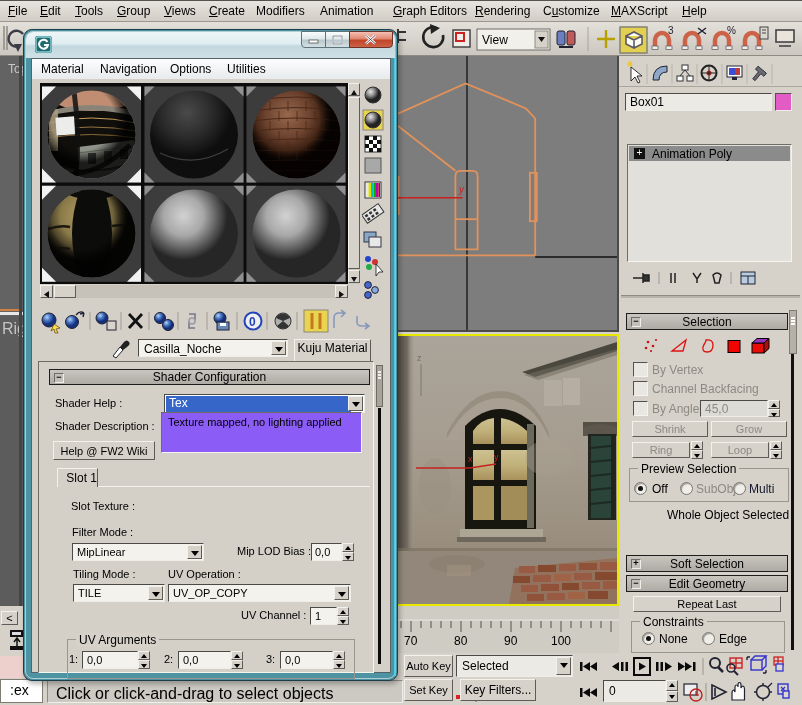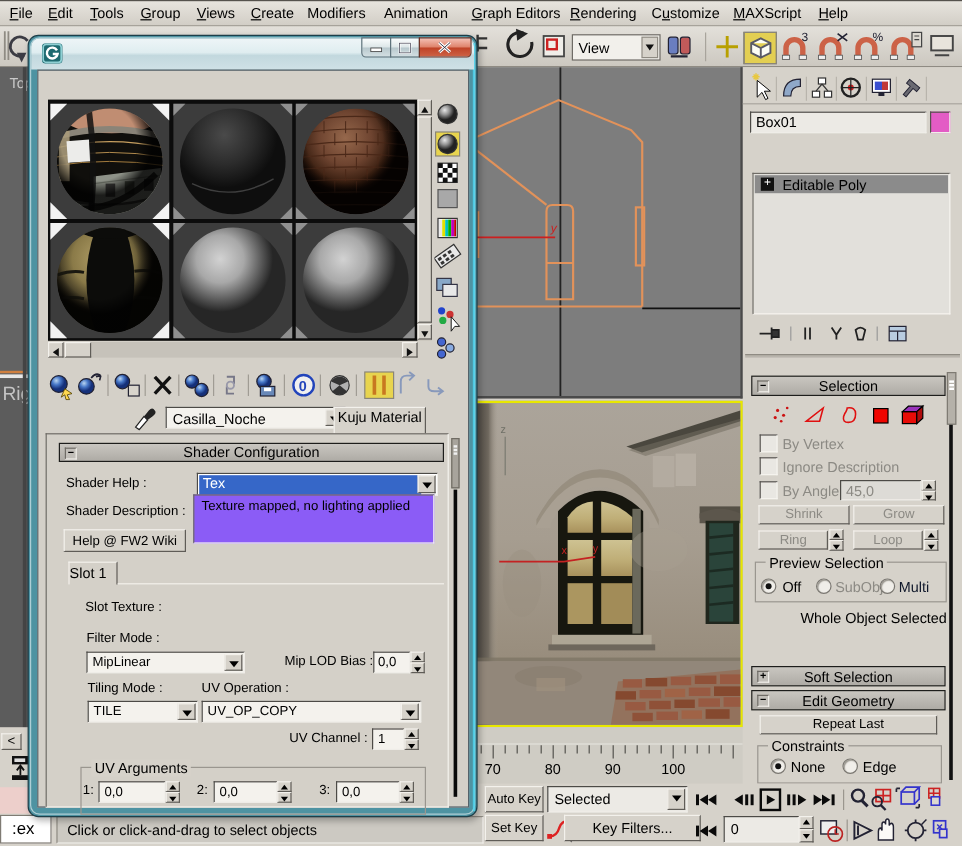--- a/index.html
+++ b/index.html
@@ -307,21 +307,21 @@
   </svg>
  </div>
 
  <div class="ab fld" style="left:6px;top:37px;width:147px;height:18px;background:#eceae5;font-size:12px;padding:1px 0 0 4px">Box01</div>
  <div class="ab" style="left:156px;top:37px;width:17px;height:18px;background:#e35cc5;border-top:1px solid #55524e;border-left:1px solid #55524e;border-right:1px solid #f0eee9;border-bottom:1px solid #f0eee9;box-sizing:border-box"></div>
 
 
  <div class="ab sunk" style="left:8px;top:88px;width:165px;height:118px;background:#e2e0db">
   <div class="ab" style="left:1px;top:1px;width:161px;height:15px;background:#8b8b8b">
    <div class="ab" style="left:5px;top:2px;width:11px;height:11px;background:#111;color:#fff;font-size:10px;line-height:10px;text-align:center">+</div>
-   <div class="ab t12" style="left:23px;top:1px">Editable Poly</div>
+   <div class="ab t12" style="left:23px;top:1px">Animation Poly</div>
   </div>
  </div>
 
  <svg width="183" height="22" style="position:absolute;left:0;top:211px">
   <g stroke="#222" stroke-width="1.5" fill="none">
    <path d="M 14 11 L 24 11 M 24 6 L 24 16 M 24 8 L 30 8 L 30 14 L 24 14" fill="#333"></path>
    <line x1="40" y1="5" x2="40" y2="17" stroke="#999" stroke-width="1"></line>
    <path d="M 52 6 L 52 16 M 56 6 L 56 16"></path>
    <path d="M 74 6 L 78 12 L 82 6 M 78 12 L 78 16"></path>
    <path d="M 94 8 Q 98 4 102 8 L 100 16 L 96 16 Z" fill="none"></path>
@@ -348,21 +348,21 @@
   <g>
    <rect x="126" y="7" width="12" height="10" fill="#e80c08" stroke="#000"></rect>
    <polygon points="126,7 131,2.5 143,2.5 138,7" fill="#9933bb" stroke="#000"></polygon>
    <polygon points="138,7 143,2.5 143,12.5 138,17" fill="#b00d0d" stroke="#000"></polygon>
   </g>
  </svg>
 
  <div class="ab cb" style="left:14px;top:306px"></div>
  <div class="ab t12" style="left:33px;top:307px;color:#8c8a84">By Vertex</div>
  <div class="ab cb" style="left:14px;top:325px"></div>
- <div class="ab t12" style="left:33px;top:326px;color:#8c8a84">Ignore Description</div>
+ <div class="ab t12" style="left:33px;top:326px;color:#8c8a84">Channel Backfacing</div>
  <div class="ab cb" style="left:14px;top:345px"></div>
  <div class="ab t12" style="left:33px;top:346px;color:#8c8a84">By Angle:</div>
  <div class="ab fld" style="left:81px;top:344px;width:68px;height:17px;background:#dddbd6;color:#8c8a84;font-size:12px;padding:1px 0 0 4px">45,0</div>
  <div class="ab spin" style="left:149px;top:344px;height:17px">
       <div class="up"></div>
       <div class="dn"></div>
     </div>
 
  <div class="ab btnG t11" style="left:13px;top:365px;width:76px;height:16px;line-height:15px">Shrink</div>
  <div class="ab btnG t11" style="left:92px;top:365px;width:76px;height:16px;line-height:15px">Grow</div>
@@ -415,31 +415,31 @@
 <div class="ab" style="left:0;top:653px;width:802px;height:52px;background:#d6d2ca"></div>
 <div class="ab btn" style="left:1px;top:611px;width:17px;height:14px;font-size:11px;line-height:12px">&lt;</div>
 <svg width="30" height="22" style="position:absolute;left:2px;top:629px">
  <rect x="8" y="1" width="16" height="7" fill="#111"></rect>
     <rect x="10" y="3" width="9" height="3" fill="#ddd"></rect>
  <path d="M 15 17 L 15 10 M 12 13 L 15 9 L 18 13" stroke="#111" stroke-width="1.5" fill="none"></path>
  <rect x="8" y="17" width="16" height="4" fill="#111"></rect>
 </svg>
 <div class="ab" style="left:0;top:656px;width:45px;height:22px;background:#edcfcb"></div>
 <div class="ab" style="left:0;top:679px;width:43px;height:24px;background:#fff;border:1px solid #7f7b73;box-sizing:border-box;font-size:14px;padding:2px 0 0 9px">:ex</div>
-<div class="ab" style="left:47px;top:680px;width:356px;height:23px;background:#ccc9c2;border-top:1px solid #8f8b83;border-left:1px solid #8f8b83;border-right:1px solid #f0eee9;border-bottom:1px solid #f0eee9;box-sizing:border-box;font-size:12px;padding:4px 0 0 8px">Click or click-and-drag to select objects</div>
+<div class="ab" style="left:47px;top:680px;width:356px;height:23px;background:#ccc9c2;border-top:1px solid #8f8b83;border-left:1px solid #8f8b83;border-right:1px solid #f0eee9;border-bottom:1px solid #f0eee9;box-sizing:border-box;font-size:16px;padding:4px 0 0 8px">Click or click-and-drag to select objects</div>
 <div class="ab btn" style="left:404px;top:655px;width:49px;height:22px;line-height:21px;font-size:11px;white-space:nowrap">Auto Key</div>
 <div class="ab btn" style="left:404px;top:679px;width:49px;height:22px;line-height:21px;font-size:11px;white-space:nowrap">Set Key</div>
 <div class="ab fld t12" style="left:456px;top:655px;width:117px;height:22px;background:#eceae5;padding:3px 0 0 5px">Selected<span class="cmba"></span></div>
 <svg width="26" height="24" style="position:absolute;left:454px;top:679px">
  <path d="M 4 18 Q 10 18 12 11 Q 14 5 20 5" stroke="#d22" stroke-width="2" fill="none"></path>
  <rect x="2" y="16" width="4" height="4" fill="#d22"></rect>
     <rect x="18" y="3" width="4" height="4" fill="#d22"></rect>
  <path d="M 20 20 L 24 20 L 22 23 Z" fill="#333"></path>
 </svg>
-<div class="ab btn t12" style="left:470px;top:679px;width:114px;height:22px;line-height:21px">Key Filters...</div>
+<div class="ab btn t12" style="left:460px;top:679px;width:76px;height:22px;line-height:21px">Key Filters...</div>
 <div class="ab fld t12" style="left:603px;top:680px;width:63px;height:22px;background:#eceae5;padding:3px 0 0 5px">0</div>
 <div class="ab spin" style="left:666px;top:680px;height:22px">
     <div class="up"></div>
     <div class="dn"></div>
   </div>
 <svg width="230" height="52" style="position:absolute;left:572px;top:653px">
 
  <g fill="#0a0a0a">
   <rect x="8" y="9" width="2.5" height="9"></rect>
       <path d="M 18 9 L 11 13.5 L 18 18 Z"></path>
@@ -529,20 +529,26 @@
    <rect x="8" y="9" width="9" height="3" fill="#fff" stroke="#444" stroke-width="0.7"></rect>
    <rect x="32" y="5" width="9" height="8" fill="none" stroke="#fff" stroke-width="1.6"></rect>
    <rect x="32" y="5" width="9" height="8" fill="none" stroke="#445" stroke-width="0.6"></rect>
    <path d="M 65 4.5 L 74 12.5 M 74 4.5 L 65 12.5" stroke="#fff" stroke-width="2.6"></path>
    <path d="M 65 4.5 L 74 12.5 M 74 4.5 L 65 12.5" stroke="#334" stroke-width="0.8"></path>
   </svg>
  </div>
 
  <div class="ab" style="left:7px;top:28px;width:360px;height:615px;background:#d4d0c8;border:1px solid #55626a;box-sizing:border-box">
 
+  <div class="ab" style="left:0;top:0;width:358px;height:20px;background:linear-gradient(#fdfdfe,#e7ebee)">
+   <span class="ab t12" style="left:9px;top:3px">Material</span>
+   <span class="ab t12" style="left:68px;top:3px">Navigation</span>
+   <span class="ab t12" style="left:138px;top:3px">Options</span>
+   <span class="ab t12" style="left:195px;top:3px">Utilities</span>
+  </div>
 
   <div class="ab" style="left:8px;top:24px;width:308px;height:201px;background:#0c0c0c">
    <svg width="308" height="201" style="position:absolute;left:0;top:0">
     <defs>
      <radialGradient id="gray5" cx="0.38" cy="0.3">
               <stop offset="0" stop-color="#d2d2d2"></stop>
               <stop offset="0.45" stop-color="#a8a8a8"></stop>
               <stop offset="0.8" stop-color="#555"></stop>
               <stop offset="1" stop-color="#262626"></stop>
             </radialGradient>
@@ -827,35 +833,35 @@
    <g stroke="#8899bb" stroke-width="1.6" fill="none">
           <path d="M 325 8 L 325 14 Q 325 18 330 18 L 336 18 M 333 15 L 337 18 L 333 21"></path>
         </g>
   </svg>
 
   <svg width="22" height="20" style="position:absolute;left:79px;top:280px">
    <path d="M 2 17 L 9 8 L 12 11 L 5 19 Z" fill="#fff" stroke="#222" stroke-width="1"></path>
    <path d="M 9 8 L 13 3 Q 16 0 18 3 Q 20 5 16 8 L 12 11 Z" fill="#222"></path>
   </svg>
   <div class="ab fld t12" style="left:106px;top:280px;width:150px;height:18px;background:#f4f2ed;padding:2px 0 0 5px">Casilla_Noche<span class="cmba"></span></div>
-  <div class="ab btn t12" style="left:246px;top:280px;width:77px;height:32px;line-height:17px">Kuju Material</div>
+  <div class="ab btn t12" style="left:262px;top:280px;width:77px;height:32px;line-height:17px">Kuju Material</div>
 
   <div class="ab sunk ro" style="left:6px;top:302px;width:336px;height:312px;background:#d4d0c8">
    <div class="ab rh" style="left:10px;top:7px;width:321px;height:16px;line-height:15px;font-size:12px">Shader Configuration<span class="rhbox">−</span></div>
    <div class="ab t12" style="left:16px;top:35px">Shader Help :</div>
    <div class="ab fld" style="left:125px;top:32px;width:201px;height:19px;background:#fff">
     <div class="ab" style="left:1px;top:1px;width:182px;height:15px;background:#3667c8;color:#fff;font-size:12px;padding:0 0 12px 3px">Tex</div>
     <span class="cmba"></span>
    </div>
    <div class="ab t12" style="left:16px;top:58px">Shader Description :</div>
    <div class="ab sunk" style="left:122px;top:50px;width:201px;height:41px;background:#8b5cf6">
     <div class="ab t12" style="left:6px;top:3px">Texture mapped, no lighting applied</div>
    </div>
    <div class="ab btn t12" style="left:14px;top:79px;width:102px;height:19px;line-height:18px">Help @ FW2 Wiki</div>
-   <div class="ab" style="left:18px;top:106px;width:41px;height:19px;border-top:1px solid #f3f1ec;border-left:1px solid #f3f1ec;border-right:1px solid #5f5c57;box-sizing:border-box;font-size:12px;text-align:left;padding-top:2px">Slot 1</div>
+   <div class="ab" style="left:18px;top:106px;width:41px;height:19px;border-top:1px solid #f3f1ec;border-left:1px solid #f3f1ec;border-right:1px solid #5f5c57;box-sizing:border-box;font-size:12px;text-align:right;padding-top:2px">Slot 1</div>
    <div class="ab" style="left:59px;top:124px;width:272px;height:1px;background:#f3f1ec"></div>
    <div class="ab t12" style="left:32px;top:138px">Slot Texture :</div>
    <div class="ab t12" style="left:33px;top:164px">Filter Mode :</div>
    <div class="ab fld t12" style="left:33px;top:181px;width:132px;height:18px;background:#f4f2ed;padding:2px 0 0 4px">MipLinear<span class="cmba"></span></div>
    <div class="ab t12" style="left:198px;top:183px">Mip LOD Bias :</div>
    <div class="ab fld t12" style="left:272px;top:181px;width:31px;height:18px;background:#f4f2ed;padding:2px 0 0 3px">0,0</div>
    <div class="ab spin" style="left:303px;top:181px;height:18px">
           <div class="up"></div>
           <div class="dn"></div>
         </div>

